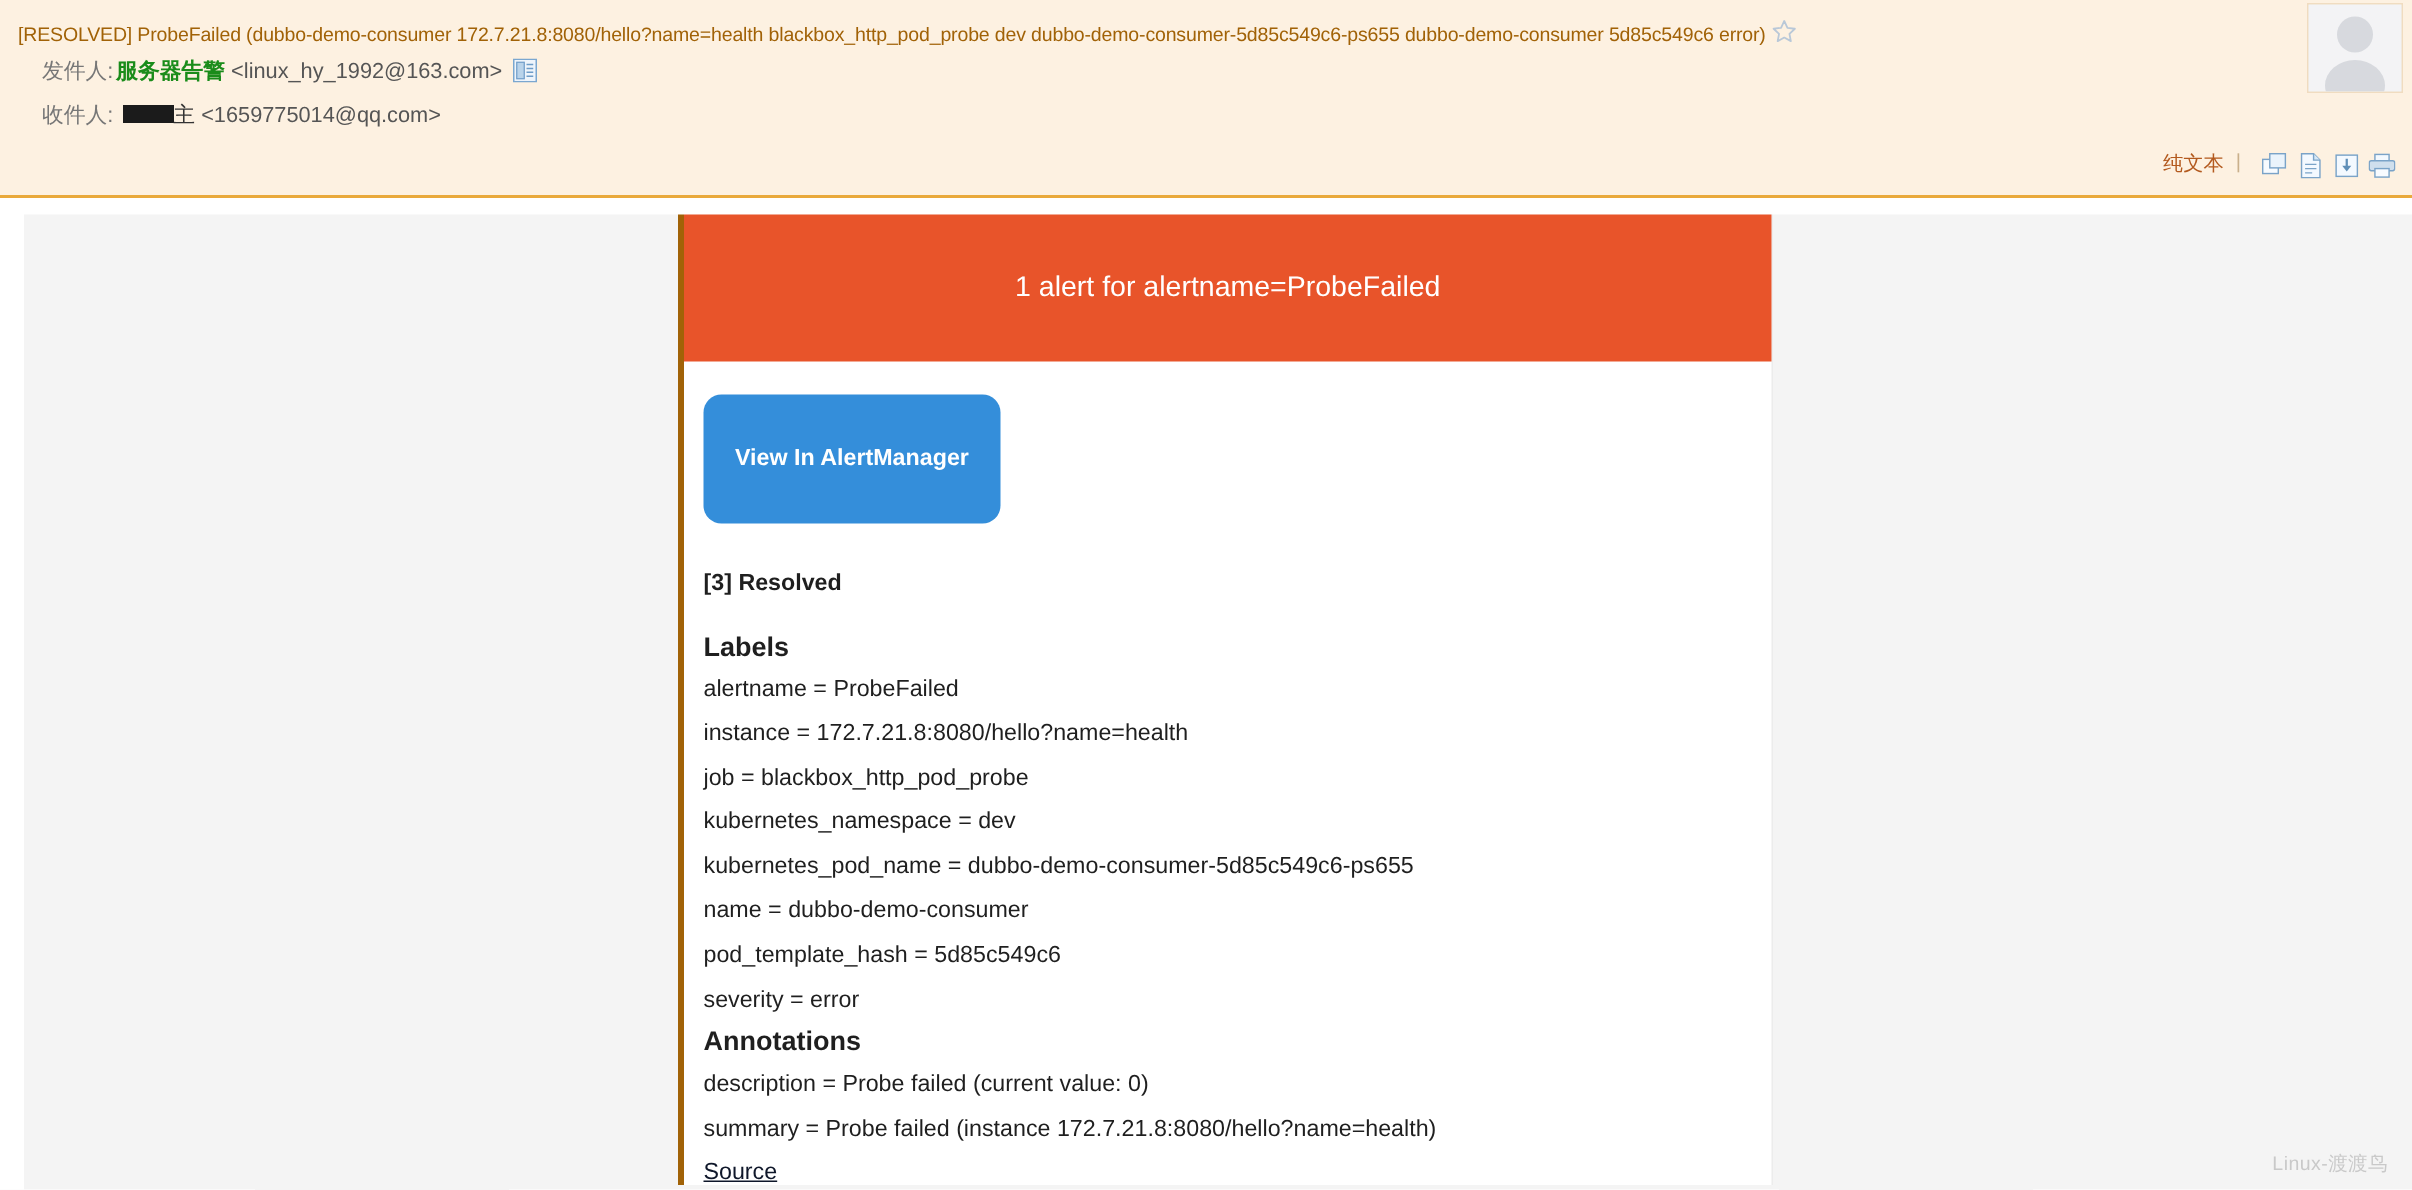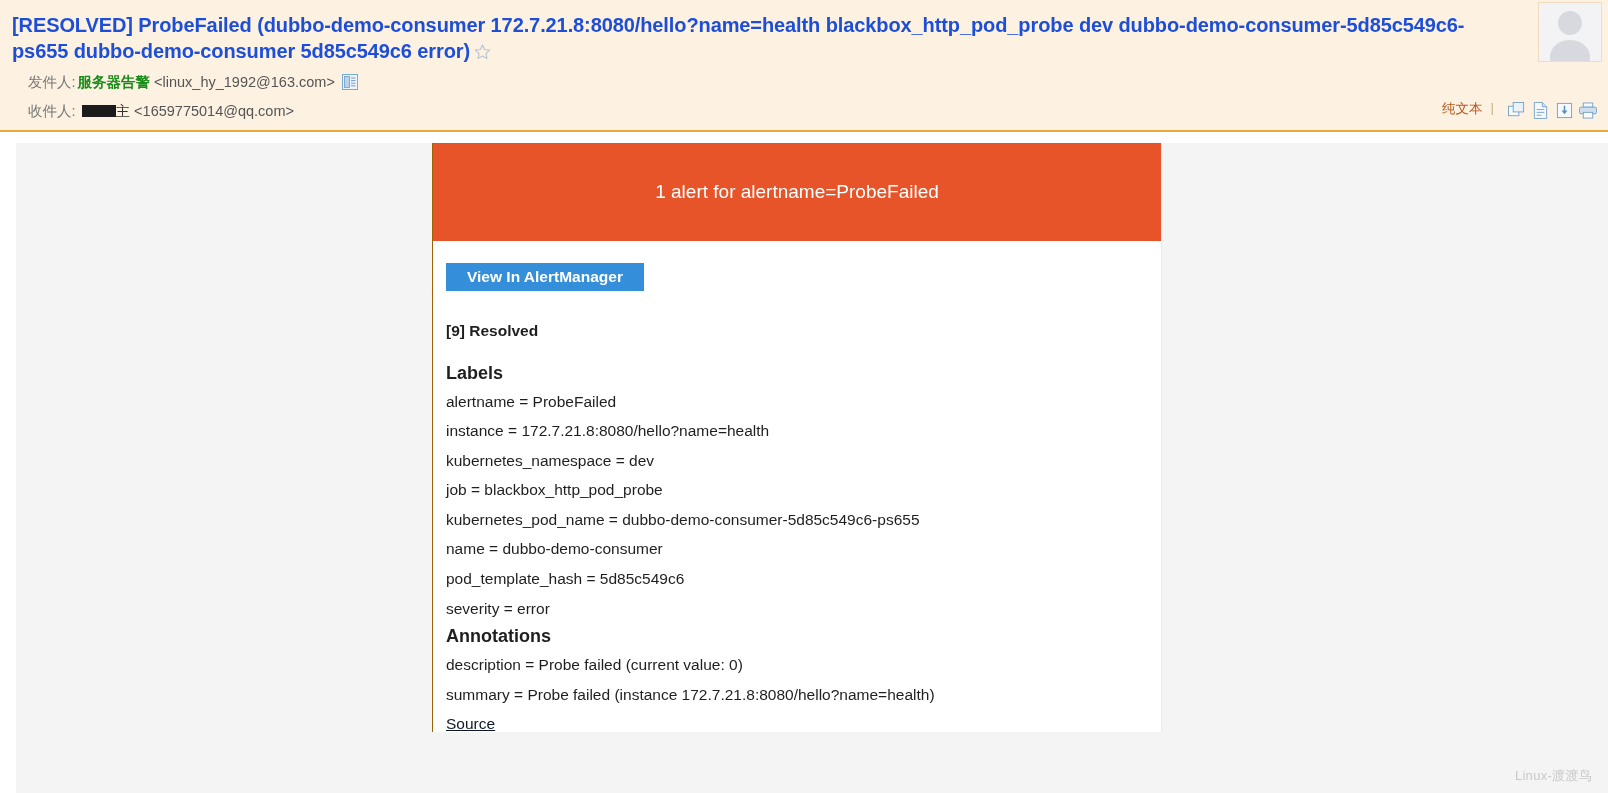--- a/index.html
+++ b/index.html
@@ -15,23 +15,23 @@
   .mail-header {
     position: relative;
     width: 1608px;
     background: #fdf1e1;
     border-bottom: 2px solid #e9a93b;
     padding: 8px 0 6px 0;
     height: 132px;
   }
 
   .subject-line {
-    font-size: 20px;
-    font-weight: bold;
-    color: #1d4ed8;
+    font-size: 13px;
+    font-weight: normal;
+    color: #a16207;
     line-height: 1.32;
     padding: 4px 100px 0 12px;
     letter-spacing: -0.1px;
   }
   .star-icon {
     display: inline-block;
     vertical-align: -2px;
     margin-left: 4px;
     line-height: 1;
   }
@@ -125,25 +125,25 @@
     position: absolute;
     left: 16px;
     top: 11px;
     right: 0;
     bottom: 0;
     background: #f4f4f4;
   }
 
   .alert-card {
     position: absolute;
-    left: 416px;
+    left: 436px;
     top: 0px;
     width: 730px;
     background: #ffffff;
-    border-left: 1px solid #a16207;
+    border-left: 4px solid #a16207;
     border-right: 1px solid #ececec;
   }
 
   .alert-banner {
     background: #e8542a;
     color: #ffffff;
     text-align: center;
     font-size: 19px;
     padding: 38px 20px;
     font-weight: normal;
@@ -155,23 +155,23 @@
     color: #1f1f1f;
     line-height: 1.0;
   }
 
   .view-btn {
     display: inline-block;
     background: #348eda;
     color: #ffffff;
     font-size: 15.5px;
     font-weight: bold;
-    padding: 5px 21px;
+    padding: 34px 21px;
     border: none;
-    border-radius: 0;
+    border-radius: 12px;
     cursor: pointer;
     font-family: "Liberation Sans", sans-serif;
     margin-bottom: 4px;
   }
 
   .status-heading {
     font-weight: bold;
     font-size: 15.5px;
     margin-top: 28px;
     margin-bottom: 0;
@@ -299,28 +299,28 @@
   <div class="body-canvas">
 
     <div class="alert-card">
 
       <div class="alert-banner">1 alert for alertname=ProbeFailed</div>
 
       <div class="alert-content">
 
         <button class="view-btn">View In AlertManager</button>
 
-        <div class="status-heading">[9] Resolved</div>
+        <div class="status-heading">[3] Resolved</div>
 
         <div class="section-heading">Labels</div>
 
         <div class="kv-line">alertname = ProbeFailed</div>
         <div class="kv-line">instance = 172.7.21.8:8080/hello?name=health</div>
+        <div class="kv-line">job = blackbox_http_pod_probe</div>
         <div class="kv-line">kubernetes_namespace = dev</div>
-        <div class="kv-line">job = blackbox_http_pod_probe</div>
         <div class="kv-line">kubernetes_pod_name = dubbo-demo-consumer-5d85c549c6-ps655</div>
         <div class="kv-line">name = dubbo-demo-consumer</div>
         <div class="kv-line">pod_template_hash = 5d85c549c6</div>
         <div class="kv-line">severity = error</div>
 
         <div class="section-heading tight">Annotations</div>
 
         <div class="kv-line">description = Probe failed (current value: 0)</div>
         <div class="kv-line">summary = Probe failed (instance 172.7.21.8:8080/hello?name=health)</div>
 

